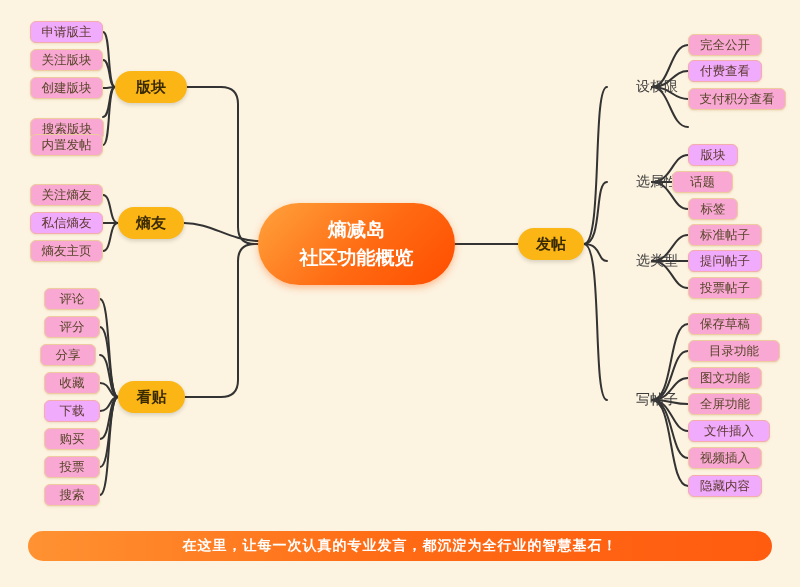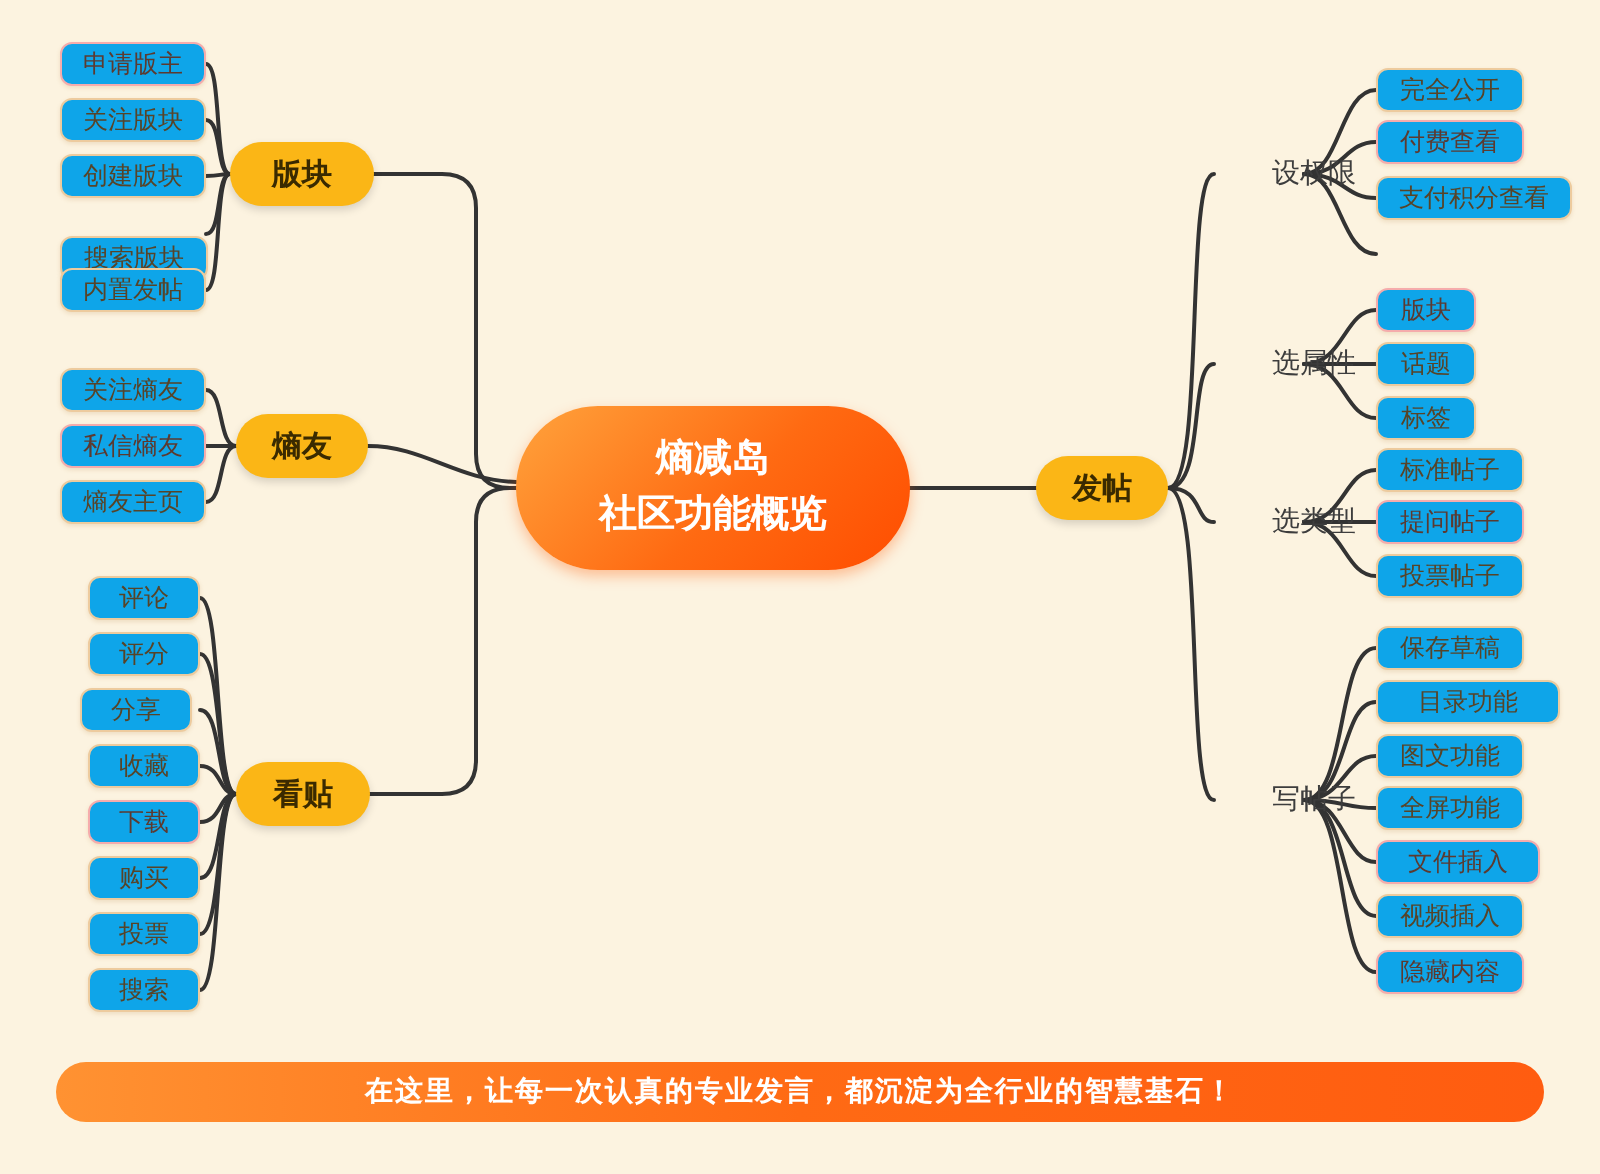--- a/index.html
+++ b/index.html
@@ -4,26 +4,26 @@
 <style>
   * { margin: 0; padding: 0; box-sizing: border-box; }
   body { font-family: "Liberation Sans", "DejaVu Sans", sans-serif; background: #fcf3e0; }
   .stage {
     position: relative; width: 800px; height: 587px;
     background: #fcf3e0; overflow: hidden;
   }
   svg.links { position: absolute; left: 0; top: 0; }
   .leaf {
     position: absolute; height: 22px;
-    background: #0ea5e9; border: 1px solid #edcb9e; border-radius: 6px;
+    background: #f9a8d4; border: 1px solid #edcb9e; border-radius: 6px;
     display: flex; align-items: center; justify-content: center;
     font-size: 12.5px; color: #574428; white-space: nowrap;
     box-shadow: 0 1px 2px rgba(180,130,60,.18);
   }
-  .leaf.pink { background: #0ea5e9; border-color: #f5acac; color: #5c3a30; }
+  .leaf.pink { background: #f0abfc; border-color: #f5acac; color: #5c3a30; }
   .branch {
     position: absolute; background: #fbb616; border-radius: 16px;
     display: flex; align-items: center; justify-content: center;
     font-size: 15px; font-weight: bold; color: #3a2a00;
     box-shadow: 0 2px 4px rgba(0,0,0,.15);
   }
   .sublabel {
     position: absolute; height: 22px; display: flex; align-items: center;
     font-size: 14px; color: #3d3d3d; white-space: nowrap; margin-left: 28px;
   }
@@ -138,21 +138,21 @@
   <div class="sublabel" style="left:608px;top:76px">设权限</div>
   <div class="sublabel" style="left:608px;top:171px">选属性</div>
   <div class="sublabel" style="left:608px;top:250px">选类型</div>
   <div class="sublabel" style="left:608px;top:389px">写帖子</div>
 
   <div class="leaf" style="left:688px;top:34px;width:74px">完全公开</div>
   <div class="leaf pink" style="left:688px;top:60px;width:74px">付费查看</div>
   <div class="leaf" style="left:688px;top:88px;width:98px">支付积分查看</div>
 
   <div class="leaf pink" style="left:688px;top:144px;width:50px">版块</div>
-  <div class="leaf" style="left:688px;top:171px;width:50px">话题</div>
+  <div class="leaf" style="left:672px;top:171px;width:61px">话题</div>
   <div class="leaf" style="left:688px;top:198px;width:50px">标签</div>
 
   <div class="leaf" style="left:688px;top:224px;width:74px">标准帖子</div>
   <div class="leaf pink" style="left:688px;top:250px;width:74px">提问帖子</div>
   <div class="leaf" style="left:688px;top:277px;width:74px">投票帖子</div>
 
   <div class="leaf" style="left:688px;top:313px;width:74px">保存草稿</div>
   <div class="leaf" style="left:688px;top:340px;width:92px">目录功能</div>
   <div class="leaf" style="left:688px;top:367px;width:74px">图文功能</div>
   <div class="leaf" style="left:688px;top:393px;width:74px">全屏功能</div>

